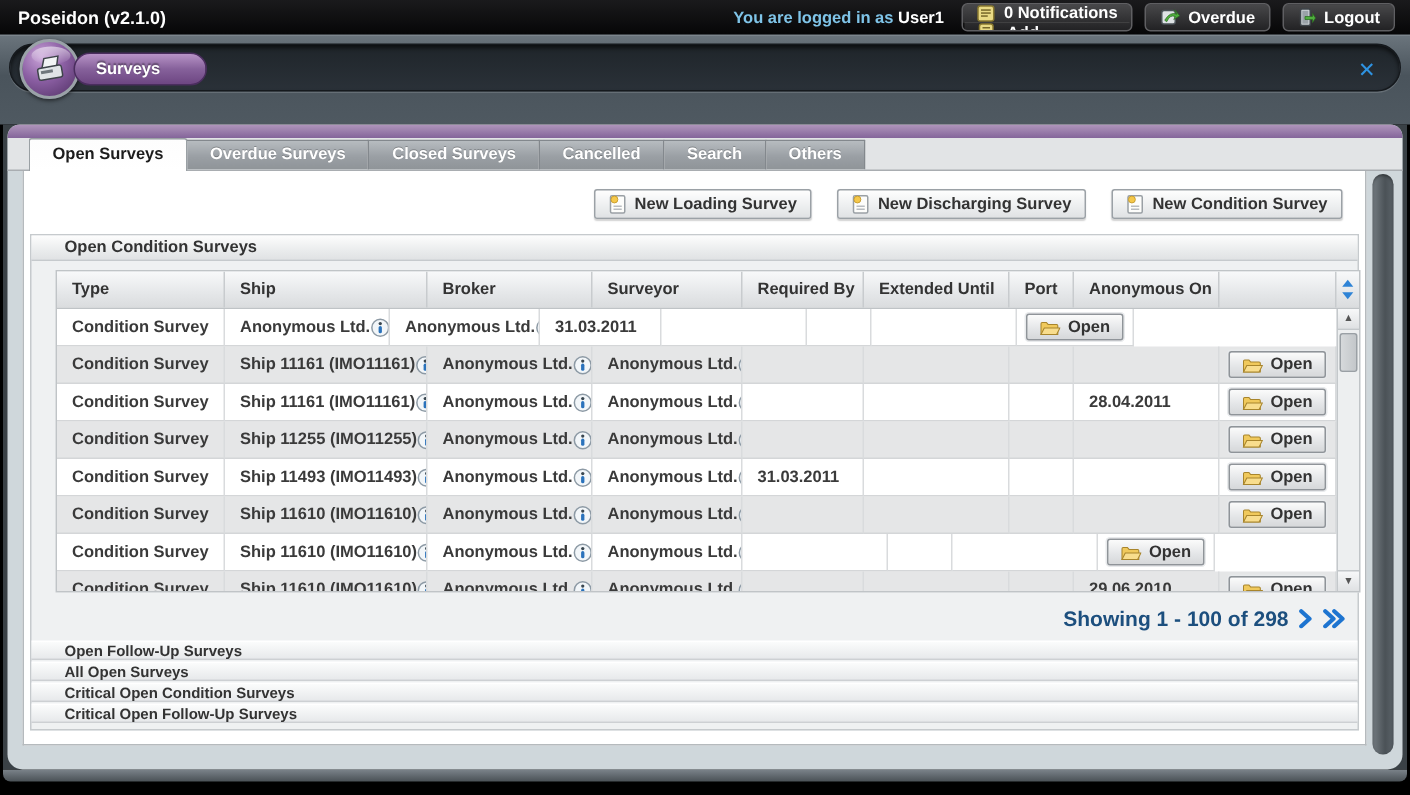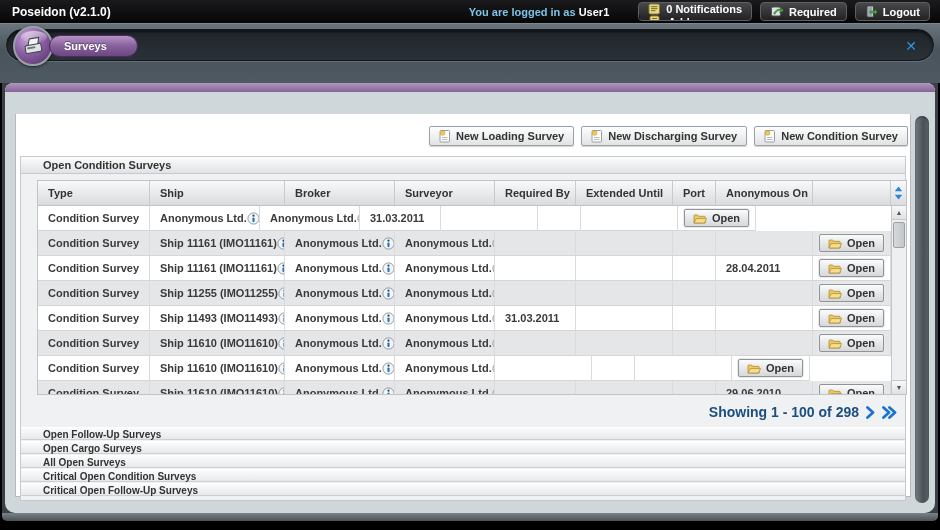--- a/index.html
+++ b/index.html
@@ -3,21 +3,21 @@
 <meta charset="utf-8">
 <style>
   * { box-sizing: border-box; margin: 0; padding: 0; }
   html,body { width: 940px; height: 530px; overflow: hidden; }
   body { background: #000; font-family: "Liberation Sans", "DejaVu Sans", sans-serif; position: relative; }
 
   
   .topbar { height: 23px; background: linear-gradient(180deg,#1a1a1c,#060607); display: flex; align-items: center; justify-content: space-between; padding: 0 10px 0 12px; }
   .app-title { color: #fff; font-size: 12px; font-weight: bold; }
   .topbar-right { display: flex; align-items: center; gap: 8px; }
-  .login-text { font-size: 11px; font-weight: bold; color: #7fc4e8; margin-right: 21px; }
+  .login-text { font-size: 11px; font-weight: bold; color: #7fc4e8; margin-right: 4px; }
   .login-text b { color: #fff; }
   .tb-group { display: flex; background: linear-gradient(180deg,#48484a,#222224); border: 1px solid #5f5f62; border-radius: 4px; overflow: hidden; height: 19px; flex-direction: column; }
   .tb-btn { display: flex; align-items: center; gap: 5px; padding: 0 9px; color: #fff; font-size: 11px; font-weight: bold; background: transparent; border: none; cursor: pointer; height: 100%; font-family: inherit; }
   .tb-group .tb-btn + .tb-btn { border-left: 1px solid #111; box-shadow: -1px 0 0 #555; }
   .tb-standalone { background: linear-gradient(180deg,#48484a,#222224); border: 1px solid #5f5f62; border-radius: 4px; height: 19px; }
   .tb-icon { display: inline-flex; line-height: 0; }
 
   
   .slate-band { height: 60px; background: linear-gradient(180deg,#6a747c 0%,#4a545c 45%,#4f5961 100%); position: relative; border-top: 1px solid #7d868d; }
   .module-bar { position: absolute; left: 6px; right: 6px; top: 5px; height: 32px; background: linear-gradient(180deg,#1f252a,#2a3138); border: 1px solid #15191d; border-radius: 16px; box-shadow: inset 0 2px 3px rgba(0,0,0,.6), 0 1px 0 rgba(255,255,255,.15); }
@@ -35,21 +35,21 @@
   
   .tab-row { height: 22px; background: #e2e4e6; display: flex; align-items: flex-end; padding-left: 14px; border-bottom: 1px solid #a9adb1; position: relative; z-index: 2; }
   .tab { height: 20px; line-height: 19px; padding: 0 15px; font-size: 11px; font-weight: bold; cursor: pointer; }
   .tab.inactive { background: linear-gradient(180deg,#b7bcc0 0%,#9a9fa4 55%,#8f9498 100%); color: #fff; border: 1px solid #83888d; border-bottom: none; text-shadow: 0 -1px 0 rgba(0,0,0,.25); margin-left: -1px; border-radius: 1px 1px 0 0; }
   .tab.active { background: linear-gradient(180deg,#fdfdfd,#ffffff); color: #1c1c1c; border: 1px solid #9aa0a4; border-bottom: none; height: 22px; line-height: 21px; margin-bottom: -1px; border-radius: 2px 2px 0 0; position: relative; z-index: 3; }
 
   
   .page { position: absolute; left: 10px; right: 24px; top: 31px; bottom: 16px; background: #fff; border: 1px solid #b5babd; border-top: none; z-index: 1; }
   .page-scrollbar { position: absolute; right: 6px; top: 33px; bottom: 10px; width: 14px; border-radius: 7px; background: linear-gradient(90deg,#747c82,#4b5257 60%,#5a6268); box-shadow: inset 0 1px 2px rgba(0,0,0,.4); cursor: pointer; }
 
-  .actions-row { height: 36px; display: flex; justify-content: flex-end; align-items: center; gap: 7px; padding: 8px 2px 0 0; margin-left: 32px; }
+  .actions-row { height: 36px; display: flex; justify-content: flex-end; align-items: center; gap: 17px; padding: 8px 15px 0 0; margin-left: 32px; }
   .action-btn { display: flex; align-items: center; gap: 5px; height: 20px; padding: 0 9px; font-size: 11px; font-weight: bold; color: #333; background: linear-gradient(180deg,#fefefe,#eceeef 60%,#e0e2e4); border: 1px solid #9ba1a6; border-radius: 2px; box-shadow: 0 1px 1px rgba(0,0,0,.18); cursor: pointer; font-family: inherit; }
 
   
   .panel { margin: 6px 4px 0 4px; background: #eff1f2; border: 1px solid #c6cacd; padding-bottom: 4px; }
   .acc-header { height: 17px; line-height: 16px; padding-left: 22px; font-size: 11px; font-weight: bold; color: #333; background: linear-gradient(180deg,#fdfdfd,#e9ebec 65%,#e0e2e4); border-bottom: 1px solid #c6cacd; cursor: pointer; }
   .acc-collapsed { height: 13px; line-height: 13px; padding-left: 22px; font-size: 10px; font-weight: bold; color: #333; background: linear-gradient(180deg,#fbfcfc,#e7e9eb); border-top: 1px solid #fff; border-bottom: 1px solid #cdd0d3; margin-top: 1px; cursor: pointer; }
 
   
   .table-wrap { margin: 6px 0 8px 16px; width: 870px; height: 215px; background: #fff; border: 1px solid #c0c4c7; position: relative; overflow: hidden; }
   .t-header { display: flex; height: 25px; background: linear-gradient(180deg,#f8f9fa,#e5e7e9 60%,#dadcde); border-bottom: 1px solid #bfc3c6; }
@@ -109,21 +109,21 @@
         <span>Add</span>
       </button>
     </div>
     <button class="tb-btn tb-standalone">
       <span class="tb-icon">
           <svg width="14" height="13" viewBox="0 0 14 13">
             <rect x="1.5" y="2" width="9" height="9" rx="1.5" fill="#dfe3e6" stroke="#4c5358"></rect>
             <path d="M3.5 8.5 Q7 2.5 11.5 4.5 L10 1.5 L13.5 5.5 L9.5 8 L10.5 6 Q7 4.5 4.8 9.5 Z" fill="#4fae3e" stroke="#2c6e22" stroke-width=".5"></path>
           </svg>
         </span>
-      <span>Required</span>
+      <span>Overdue</span>
     </button>
     <button class="tb-btn tb-standalone">
       <span class="tb-icon">
           <svg width="13" height="13" viewBox="0 0 13 13">
             <rect x="2" y="1" width="6.5" height="11" rx="1" fill="#ccd2d6" stroke="#3e444a"></rect>
             <rect x="3.2" y="2.2" width="4" height="8.6" fill="#9aa2a8"></rect>
             <path d="M6 6 L11 6 L11 4 L13 7 L11 10 L11 8 L6 8 Z" fill="#4fae3e" stroke="#2c6e22" stroke-width=".5" transform="translate(-1,0)"></path>
           </svg>
         </span>
       <span>Logout</span>
@@ -143,20 +143,28 @@
         </svg>
     </div>
     <div class="module-pill"><span>Surveys</span></div>
     <span class="module-close">✕</span>
   </div>
 </div>
 
 <div class="card-region">
   <div class="main-card">
     <div class="purple-top"></div>
+    <div class="tab-row" id="tabRow">
+        <div class="tab active">Open Surveys</div>
+        <div class="tab inactive">Overdue Surveys</div>
+        <div class="tab inactive">Closed Surveys</div>
+        <div class="tab inactive">Cancelled</div>
+        <div class="tab inactive">Search</div>
+        <div class="tab inactive">Others</div>
+      </div>
     <div class="page">
       <div class="actions-row" id="actionsRow">
           <button class="action-btn">
             <span class="tb-icon">
               <svg width="12" height="14" viewBox="0 0 12 14">
                 <rect x="1" y="1.5" width="9.5" height="11.5" rx="1" fill="#fdfdfb" stroke="#9aa0a5"></rect>
                 <circle cx="3.6" cy="4" r="2.3" fill="#f5c84b" stroke="#c49a2a" stroke-width=".6"></circle>
                 <rect x="3" y="8" width="5.5" height="1" fill="#b8bcc0"></rect>
                 <rect x="3" y="10" width="5.5" height="1" fill="#b8bcc0"></rect>
               </svg>
@@ -676,21 +684,20 @@
             </span>
           <span class="pg-arrow">
               <svg width="16" height="13" viewBox="0 0 16 13">
                 <path d="M2.5 1.5 L8 6.5 L2.5 11.5" stroke="#1d74d0" stroke-width="2.8" fill="none" stroke-linecap="round" stroke-linejoin="round"></path>
                 <path d="M8.5 1.5 L14 6.5 L8.5 11.5" stroke="#1d74d0" stroke-width="2.8" fill="none" stroke-linecap="round" stroke-linejoin="round"></path>
               </svg>
             </span>
         </div>
         <div id="collapsedSections">
             <div class="acc-collapsed">Open Follow-Up Surveys</div>
-            <div class="acc-collapsed">Open Cargo Surveys</div>
             <div class="acc-collapsed">All Open Surveys</div>
             <div class="acc-collapsed">Critical Open Condition Surveys</div>
             <div class="acc-collapsed">Critical Open Follow-Up Surveys</div>
           </div>
       </div>
     </div>
     <div class="page-scrollbar"></div>
   </div>
 </div>
 <div class="bottom-strip"></div>

